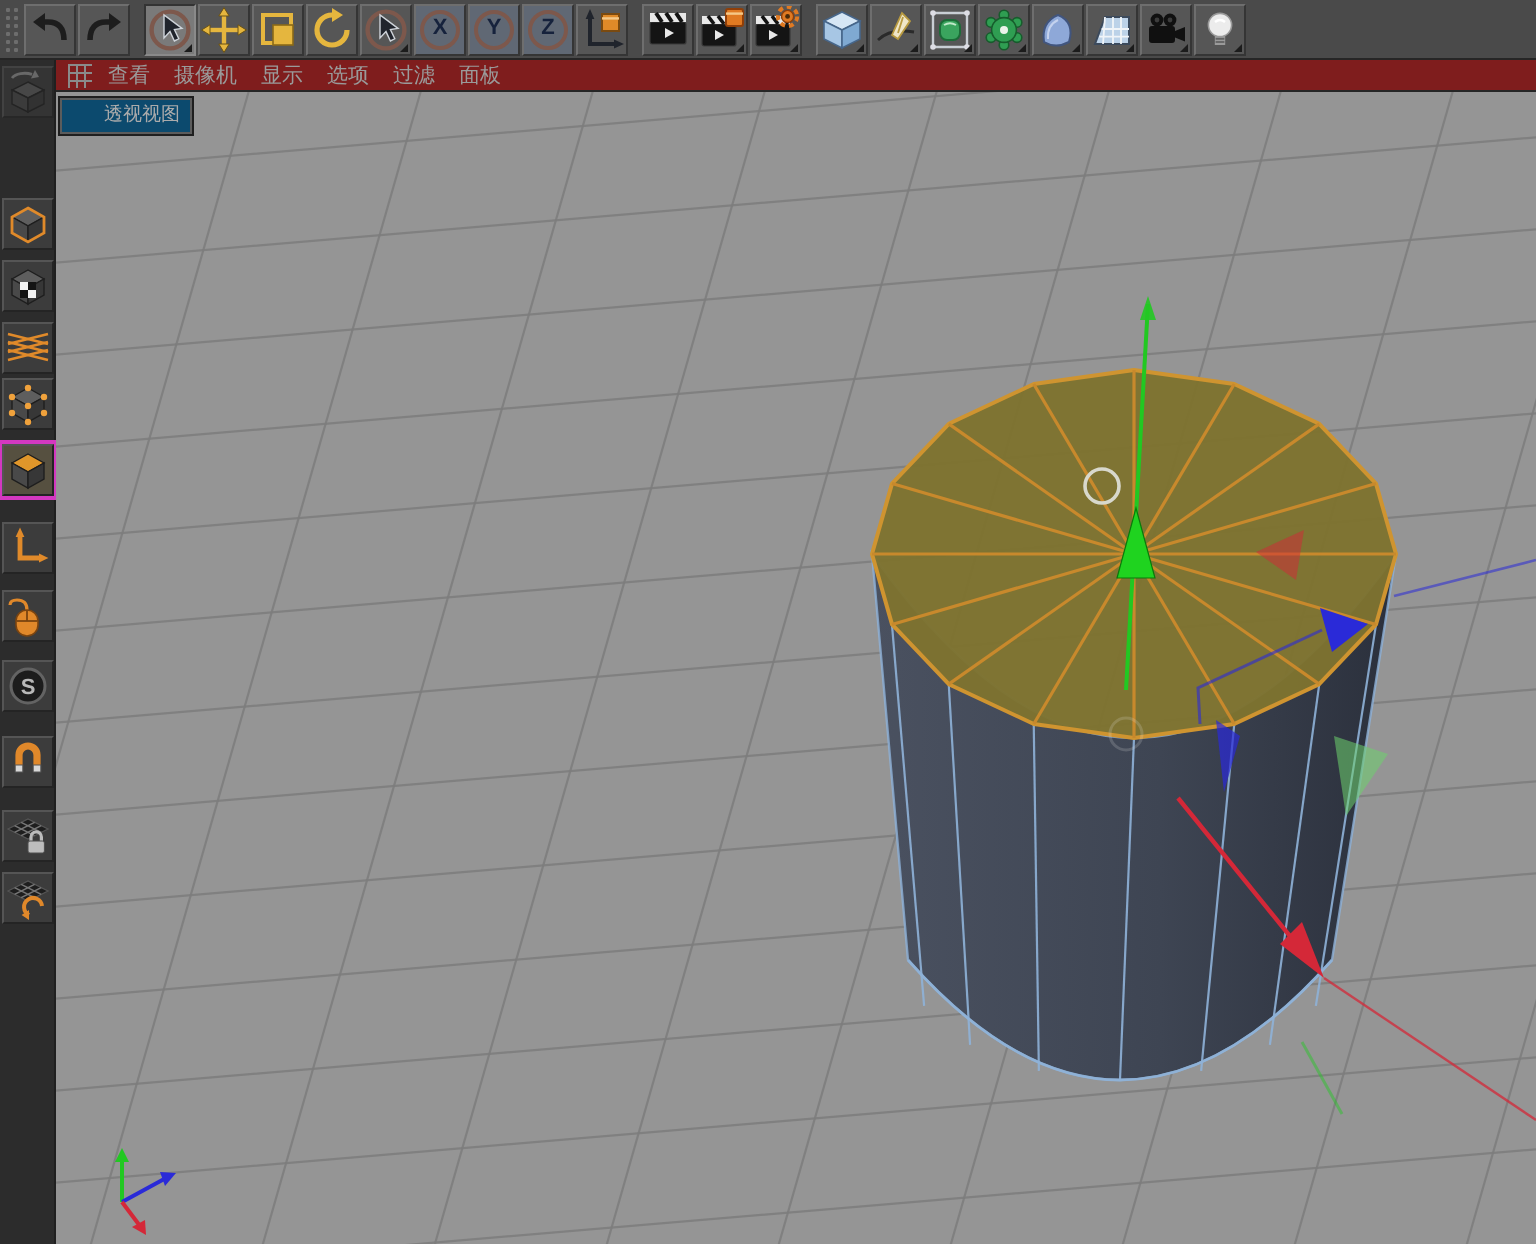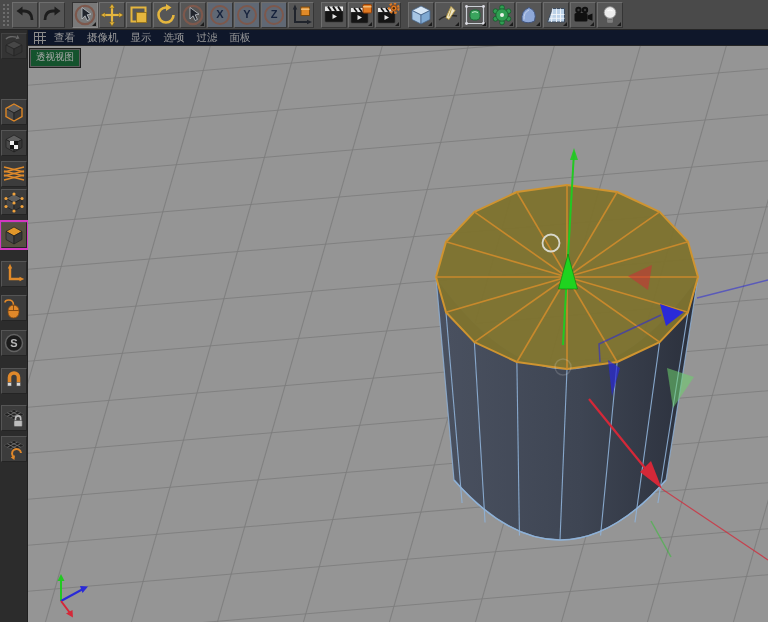--- a/index.html
+++ b/index.html
@@ -29,32 +29,32 @@
   
   .sidebar{position:absolute;left:0;top:30px;width:28px;height:592px;background:#2c2c2c;
            border-right:1px solid #202020;}
   .side-tile{position:absolute;left:1px;width:26px;height:26px;background:#3c3c3c;
         border-top:1px solid #555;border-left:1px solid #555;
         border-right:1px solid #242424;border-bottom:1px solid #242424;
         display:flex;align-items:center;justify-content:center;}
   .side-tile.active{background:#565040;box-shadow:0 0 0 2px #d438c0;}
   .side-tile.disabled{opacity:.55;}
   
-  .menubar{position:absolute;left:28px;top:30px;width:740px;height:16px;background:#0f172a;
+  .menubar{position:absolute;left:28px;top:30px;width:740px;height:16px;background:#7f1d1d;
            display:flex;align-items:center;gap:0;border-bottom:1px solid #262626;}
   .menu-grid{width:12px;height:12px;margin:0 8px 0 6px;
         background-image:linear-gradient(#8a8a8a 1px,transparent 1px),
                          linear-gradient(90deg,#8a8a8a 1px,transparent 1px);
         background-size:4px 4px;}
   .menu-item{color:#9a9a9a;font-size:10.5px;padding:0 12px 0 0;cursor:default;}
   
   .viewport{position:absolute;left:28px;top:46px;width:740px;height:576px;background:#959595;overflow:hidden;}
   .viewport svg{position:absolute;left:0;top:0;}
-  .view-label{position:absolute;left:2px;top:3px;background:#14532d;border:1px solid #5c5c5c;
-        outline:1px solid #1f1f1f;color:#ababab;font-size:9.5px;padding:1px 5px 2px 5px;}
+  .view-label{position:absolute;left:2px;top:3px;background:#0c4a6e;border:1px solid #5c5c5c;
+        outline:1px solid #1f1f1f;color:#ababab;font-size:9.5px;padding:1px 5px 2px 21px;}
 </style>
 </head>
 <body>
 
 <div class="app">
 
   <div class="toolbar">
     <div class="grip"></div>
 
     <div class="tile">

